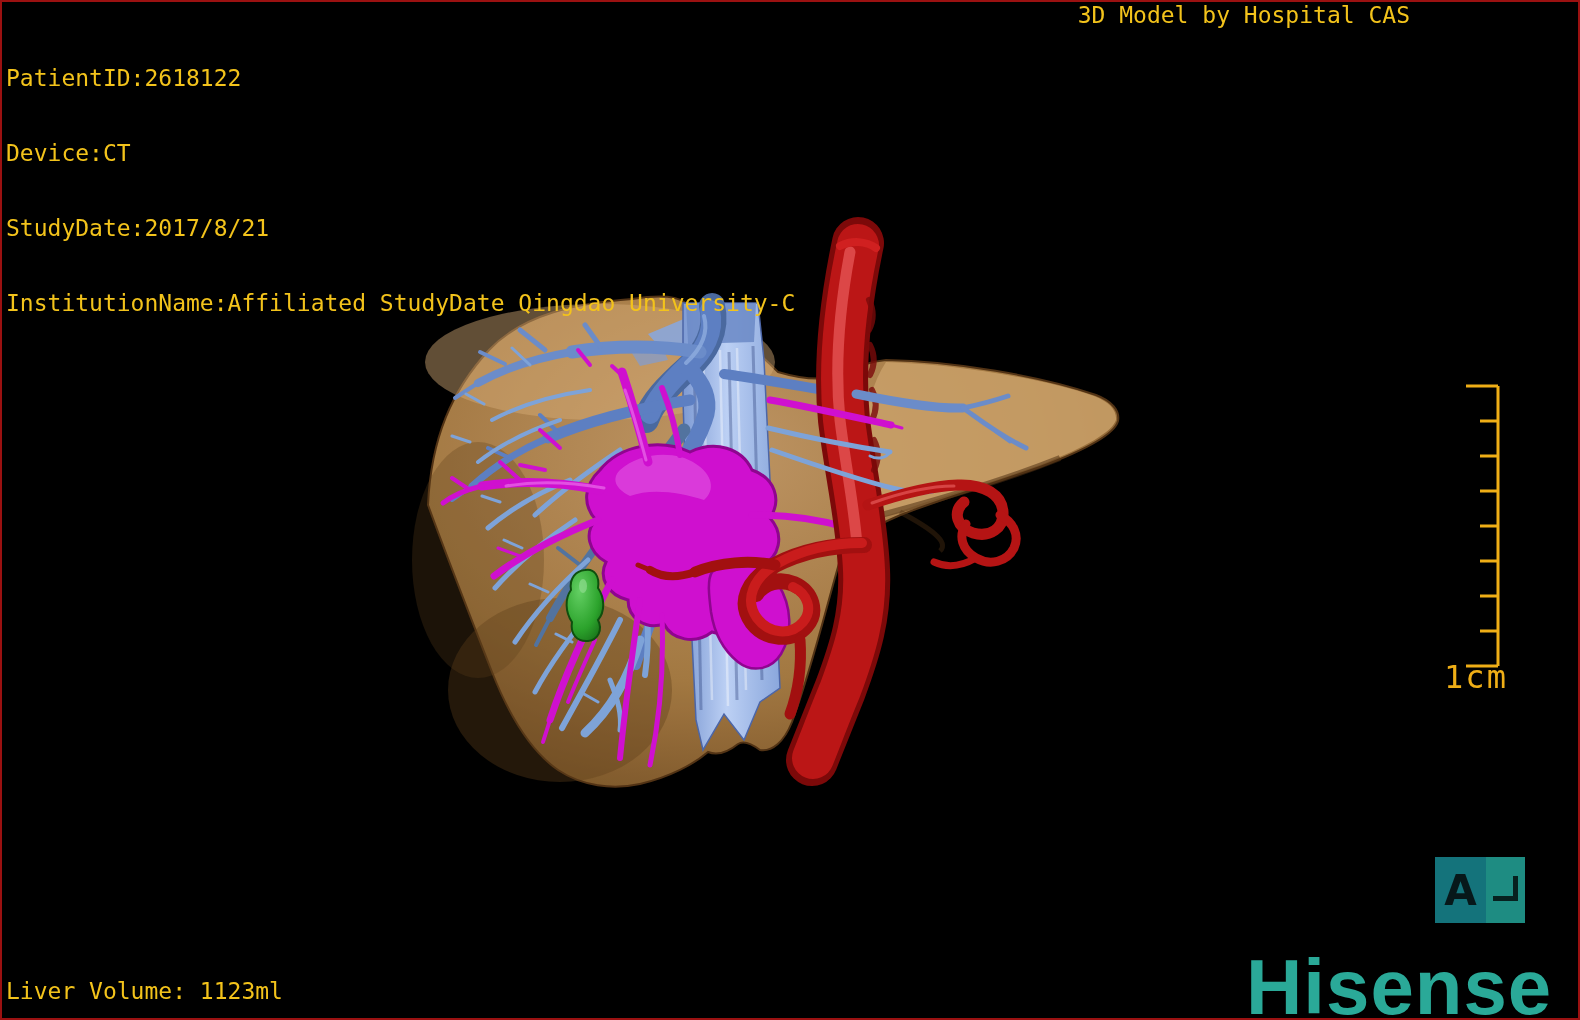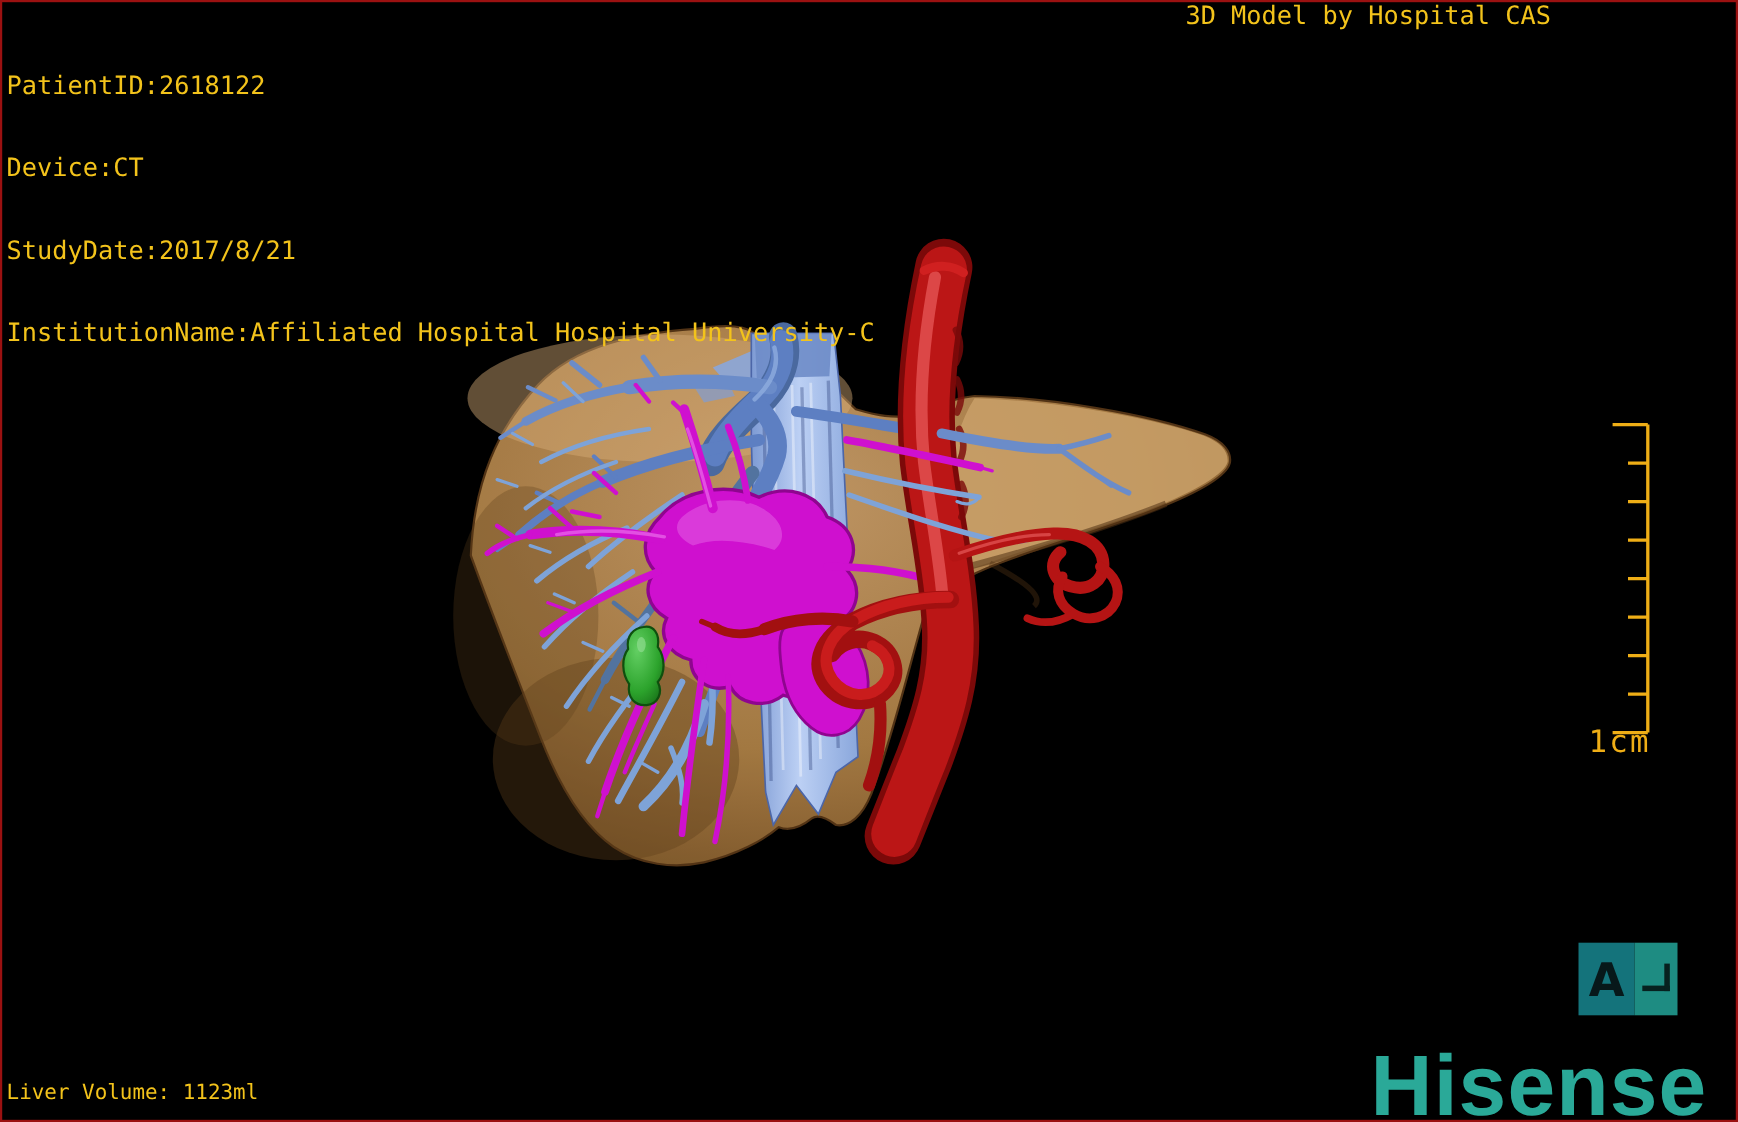--- a/index.html
+++ b/index.html
@@ -1,23 +1,23 @@
 <!DOCTYPE html>
 <html style="--app-bg: #000000; --overlay-text: #f3c31b; --ruler: #efae16; --brand: #2aa998; --border: #9b1111; --marker-left-bg: #14737b; --marker-right-bg: #1e8c82;"><head>
 <meta charset="utf-8">
 <style>
   html,body{margin:0;padding:0;background:#000;width:1580px;height:1020px;overflow:hidden;position:relative;}
   #viewport{position:absolute;inset:0;background:var(--app-bg,#000);}
   #frame-border{position:absolute;inset:0;border:2px solid var(--border,#9b1111);pointer-events:none;z-index:50;}
   .mono{font-family:"DejaVu Sans Mono","Liberation Mono",monospace;color:var(--overlay-text,#f3c31b);}
   #hud-top-left{position:absolute;left:6px;top:16px;font-size:23px;line-height:25px;white-space:pre;z-index:20;}
   #hud-top-right{position:absolute;top:2px;right:170px;font-size:23px;z-index:20;}
-  #hud-bottom-left{position:absolute;left:6px;bottom:16px;font-size:19px;z-index:20;}
+  #hud-bottom-left{position:absolute;left:6px;bottom:16px;font-size:23px;z-index:20;}
   #scale-ruler{position:absolute;left:1452px;top:378px;z-index:20;}
-  #ruler-label{position:absolute;left:1444px;top:658px;width:64px;font-size:28px;letter-spacing:2px;z-index:20;color:var(--ruler,#efae16);font-family:"DejaVu Sans Mono",monospace;}
+  #ruler-label{position:absolute;left:1444px;top:658px;width:64px;text-align:center;font-size:32px;letter-spacing:2px;z-index:20;color:var(--ruler,#efae16);font-family:"DejaVu Sans Mono",monospace;}
   #orientation-marker{position:absolute;left:1435px;top:857px;width:90px;height:66px;display:flex;z-index:20;cursor:pointer;}
   #orientation-marker .face-a{width:51px;height:66px;background:var(--marker-left-bg,#14737b);display:flex;align-items:center;justify-content:center;
      font-family:"DejaVu Sans",sans-serif;font-size:42px;font-weight:600;color:#07181a;}
   #orientation-marker .face-side{width:39px;height:66px;background:var(--marker-right-bg,#1e8c82);display:flex;align-items:center;justify-content:center;}
   #orientation-marker .corner-glyph{width:20px;height:20px;border-right:5px solid #07211f;border-bottom:5px solid #07211f;margin-bottom:4px;}
   #brand-wordmark{position:absolute;left:1246px;top:942px;font-family:"Liberation Sans",sans-serif;font-weight:bold;font-size:78px;letter-spacing:1px;color:var(--brand,#2aa998);z-index:20;white-space:nowrap;}
   #model-canvas{position:absolute;left:0;top:0;z-index:5;}
 </style>
 </head>
 <body>
@@ -228,21 +228,21 @@
       <path stroke="#b51414" stroke-width="9" d="M 1000 515 C 1013 522 1020 535 1014 548 C 1007 562 990 566 976 558 C 962 550 958 536 966 524"></path>
       <path stroke="#b51414" stroke-width="7" d="M 976 558 C 962 566 947 568 934 562"></path>
       <path stroke="#e05050" stroke-width="3" opacity="0.8" d="M 872 503 C 900 493 928 486 954 486"></path>
     </g>
   </svg>
 
   <div id="hud-top-left" class="mono">
     <div>PatientID:2618122</div>
     <div>Device:CT</div>
     <div>StudyDate:2017/8/21</div>
-    <div>InstitutionName:Affiliated Hospital Hospital University-C</div>
+    <div>InstitutionName:Affiliated StudyDate Qingdao University-C</div>
   </div>
 
   <div id="hud-top-right" class="mono">3D Model by Hospital CAS</div>
 
   <svg id="scale-ruler" width="60" height="296" viewBox="0 0 60 296">
     <g stroke="#efae16" stroke-width="3" fill="none">
       <path d="M 46 8 L 46 288"></path>
       <path d="M 14 8 L 46 8"></path>
       <path d="M 14 288 L 46 288"></path>
       <path d="M 28 43 L 46 43"></path>

